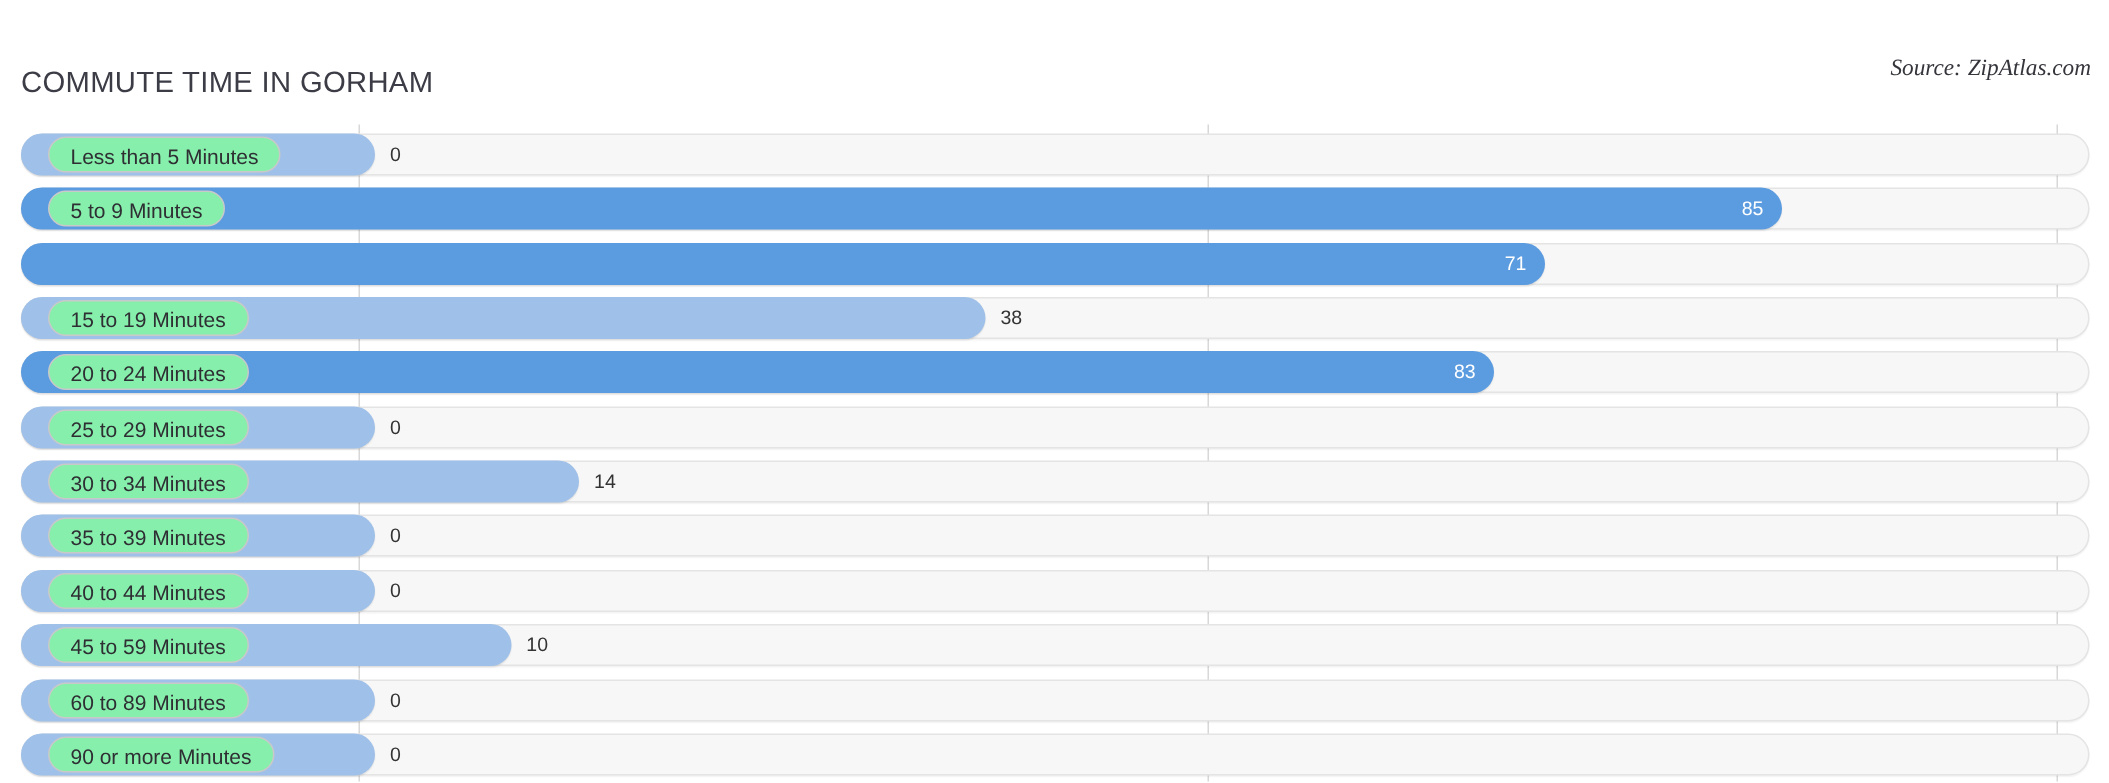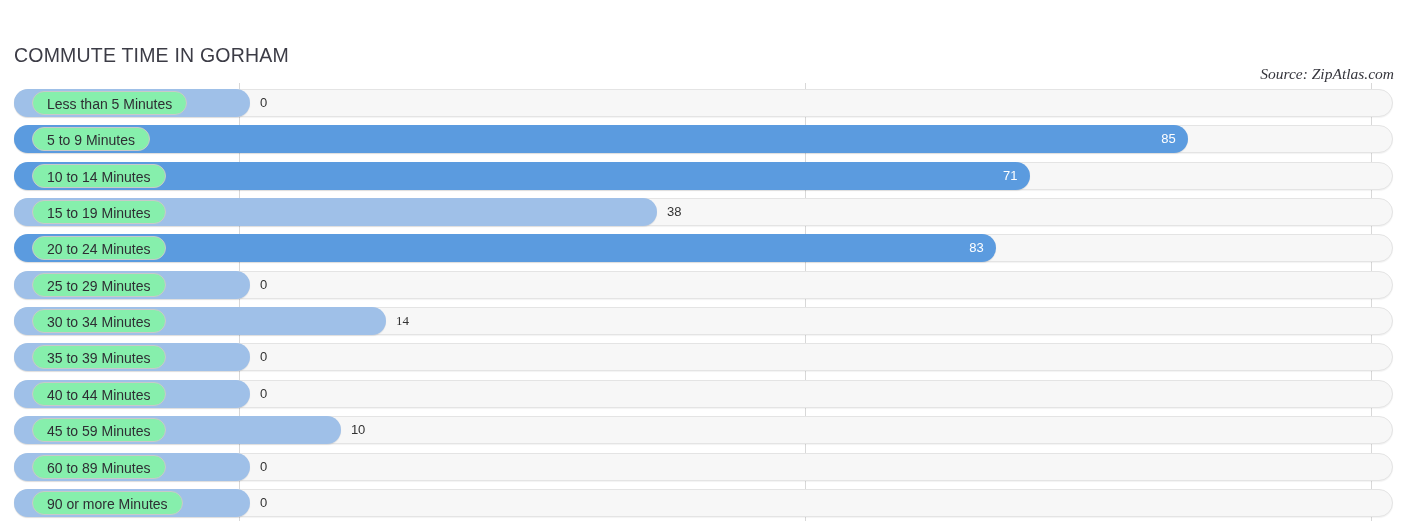--- a/index.html
+++ b/index.html
@@ -27,21 +27,21 @@
     top: 9px;
     font-size: 19.5px;
     letter-spacing: 0.2px;
     color: #3c3c46;
     font-weight: 400;
     white-space: nowrap;
   }
   .chart-source {
     position: absolute;
     right: 12px;
-    top: 30px;
+    top: 2px;
     font-family: "Liberation Serif", serif;
     font-style: italic;
     font-size: 15.5px;
     color: #35353c;
     white-space: nowrap;
   }
 
   
   .plot {
     position: absolute;
@@ -168,21 +168,20 @@
         <div class="row" style="top: 42.35px;">
           <div class="track"></div>
           <div class="bar dark" style="width: 1173.65px;"></div>
           <div class="bar-value-in" style="left: 1139.65px; text-align: right; width: 22px;">85</div>
           <div class="cat-pill">5 to 9 Minutes</div>
         </div>
         <div class="row" style="top: 78.7px;">
           <div class="track"></div>
           <div class="bar dark" style="width: 1015.59px;"></div>
           <div class="bar-value-in" style="left: 981.59px; text-align: right; width: 22px;">71</div>
-          <div class="cat-pill">10 to 14 Minutes</div>
         </div>
         <div class="row" style="top: 115.05px;">
           <div class="track"></div>
           <div class="bar light" style="width: 643.02px;"></div>
           <div class="bar-value-out" style="left: 653.02px;">38</div>
           <div class="cat-pill">15 to 19 Minutes</div>
         </div>
         <div class="row" style="top: 151.4px;">
           <div class="track"></div>
           <div class="bar dark" style="width: 981.72px;"></div>
@@ -191,21 +190,21 @@
         </div>
         <div class="row" style="top: 187.75px;">
           <div class="track"></div>
           <div class="bar light" style="width: 236px;"></div>
           <div class="bar-value-out" style="left: 246px;">0</div>
           <div class="cat-pill">25 to 29 Minutes</div>
         </div>
         <div class="row" style="top: 224.1px;">
           <div class="track"></div>
           <div class="bar light" style="width: 372.06px;"></div>
-          <div class="bar-value-out" style="left: 382.06px; font-family: Liberation Serif, serif;">14</div>
+          <div class="bar-value-out" style="left: 382.06px;">14</div>
           <div class="cat-pill">30 to 34 Minutes</div>
         </div>
         <div class="row" style="top: 260.45px;">
           <div class="track"></div>
           <div class="bar light" style="width: 236px;"></div>
           <div class="bar-value-out" style="left: 246px;">0</div>
           <div class="cat-pill">35 to 39 Minutes</div>
         </div>
         <div class="row" style="top: 296.8px;">
           <div class="track"></div>

